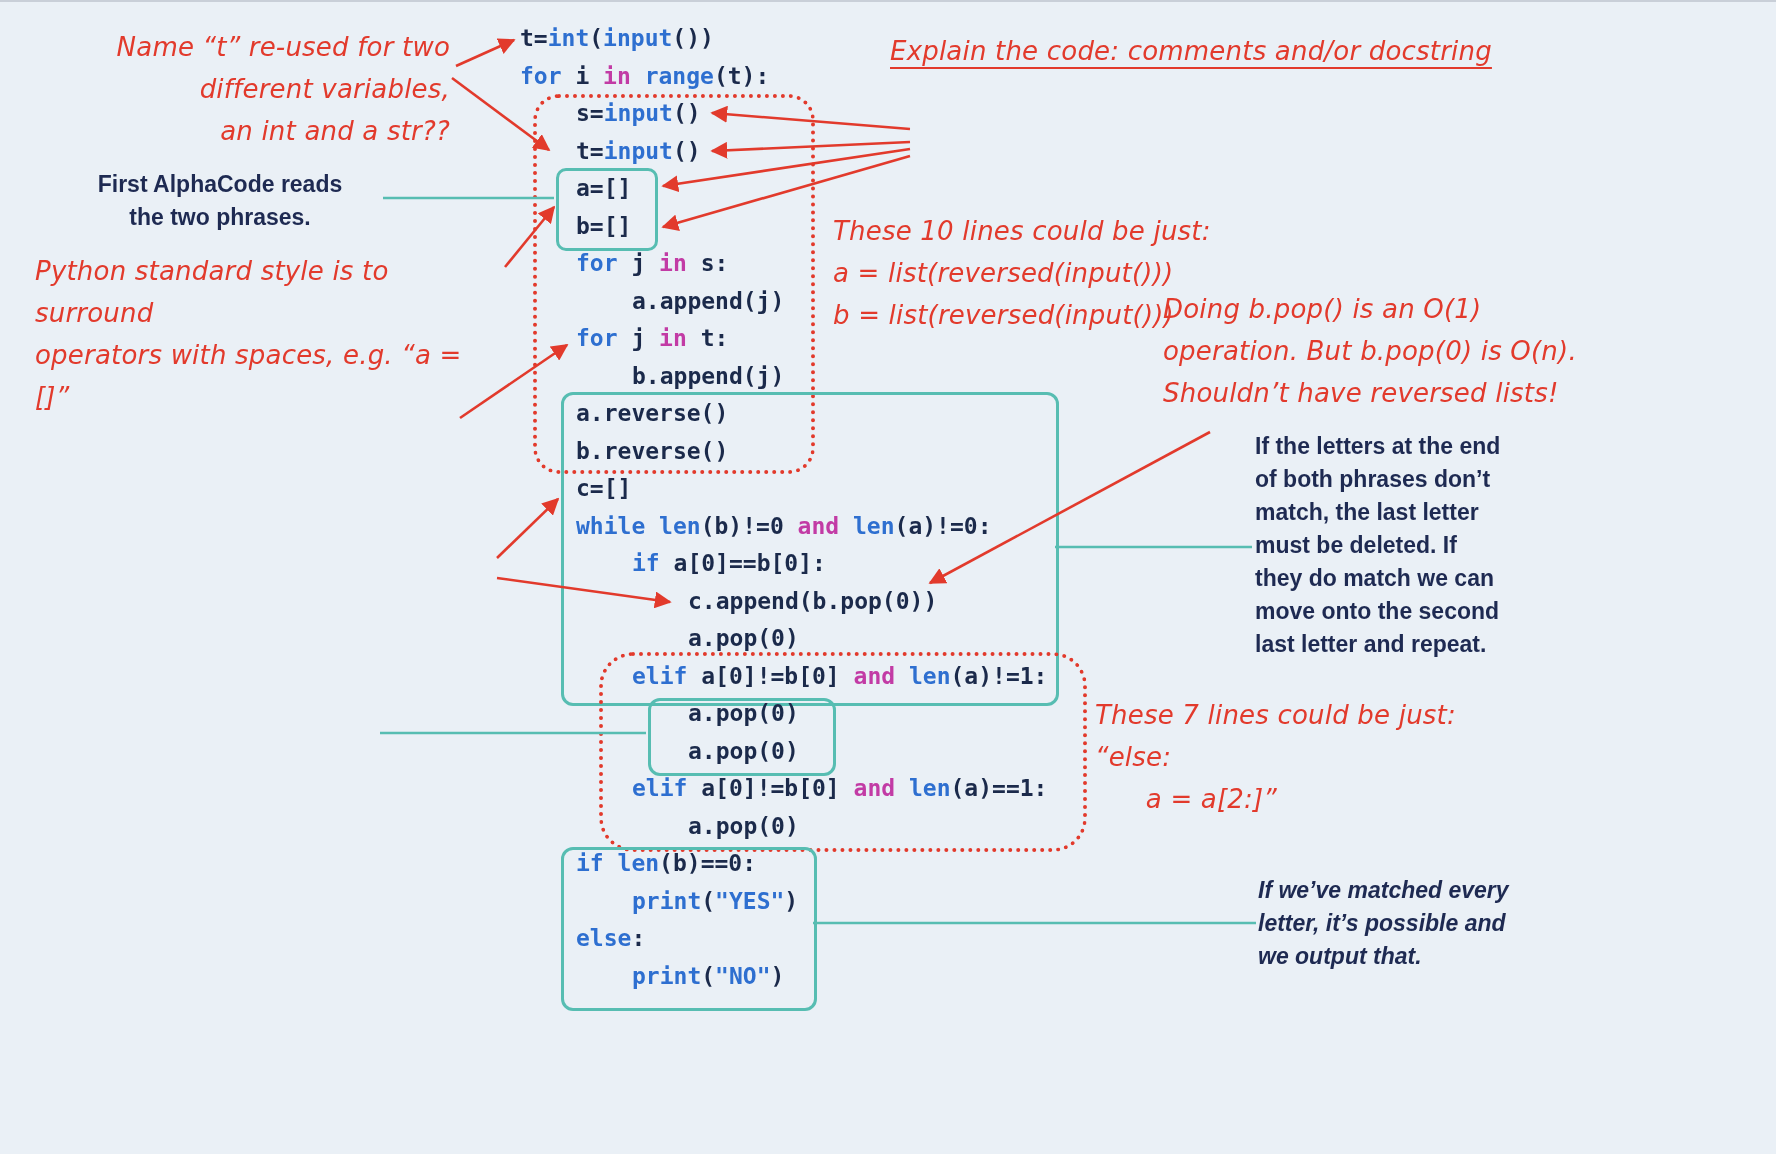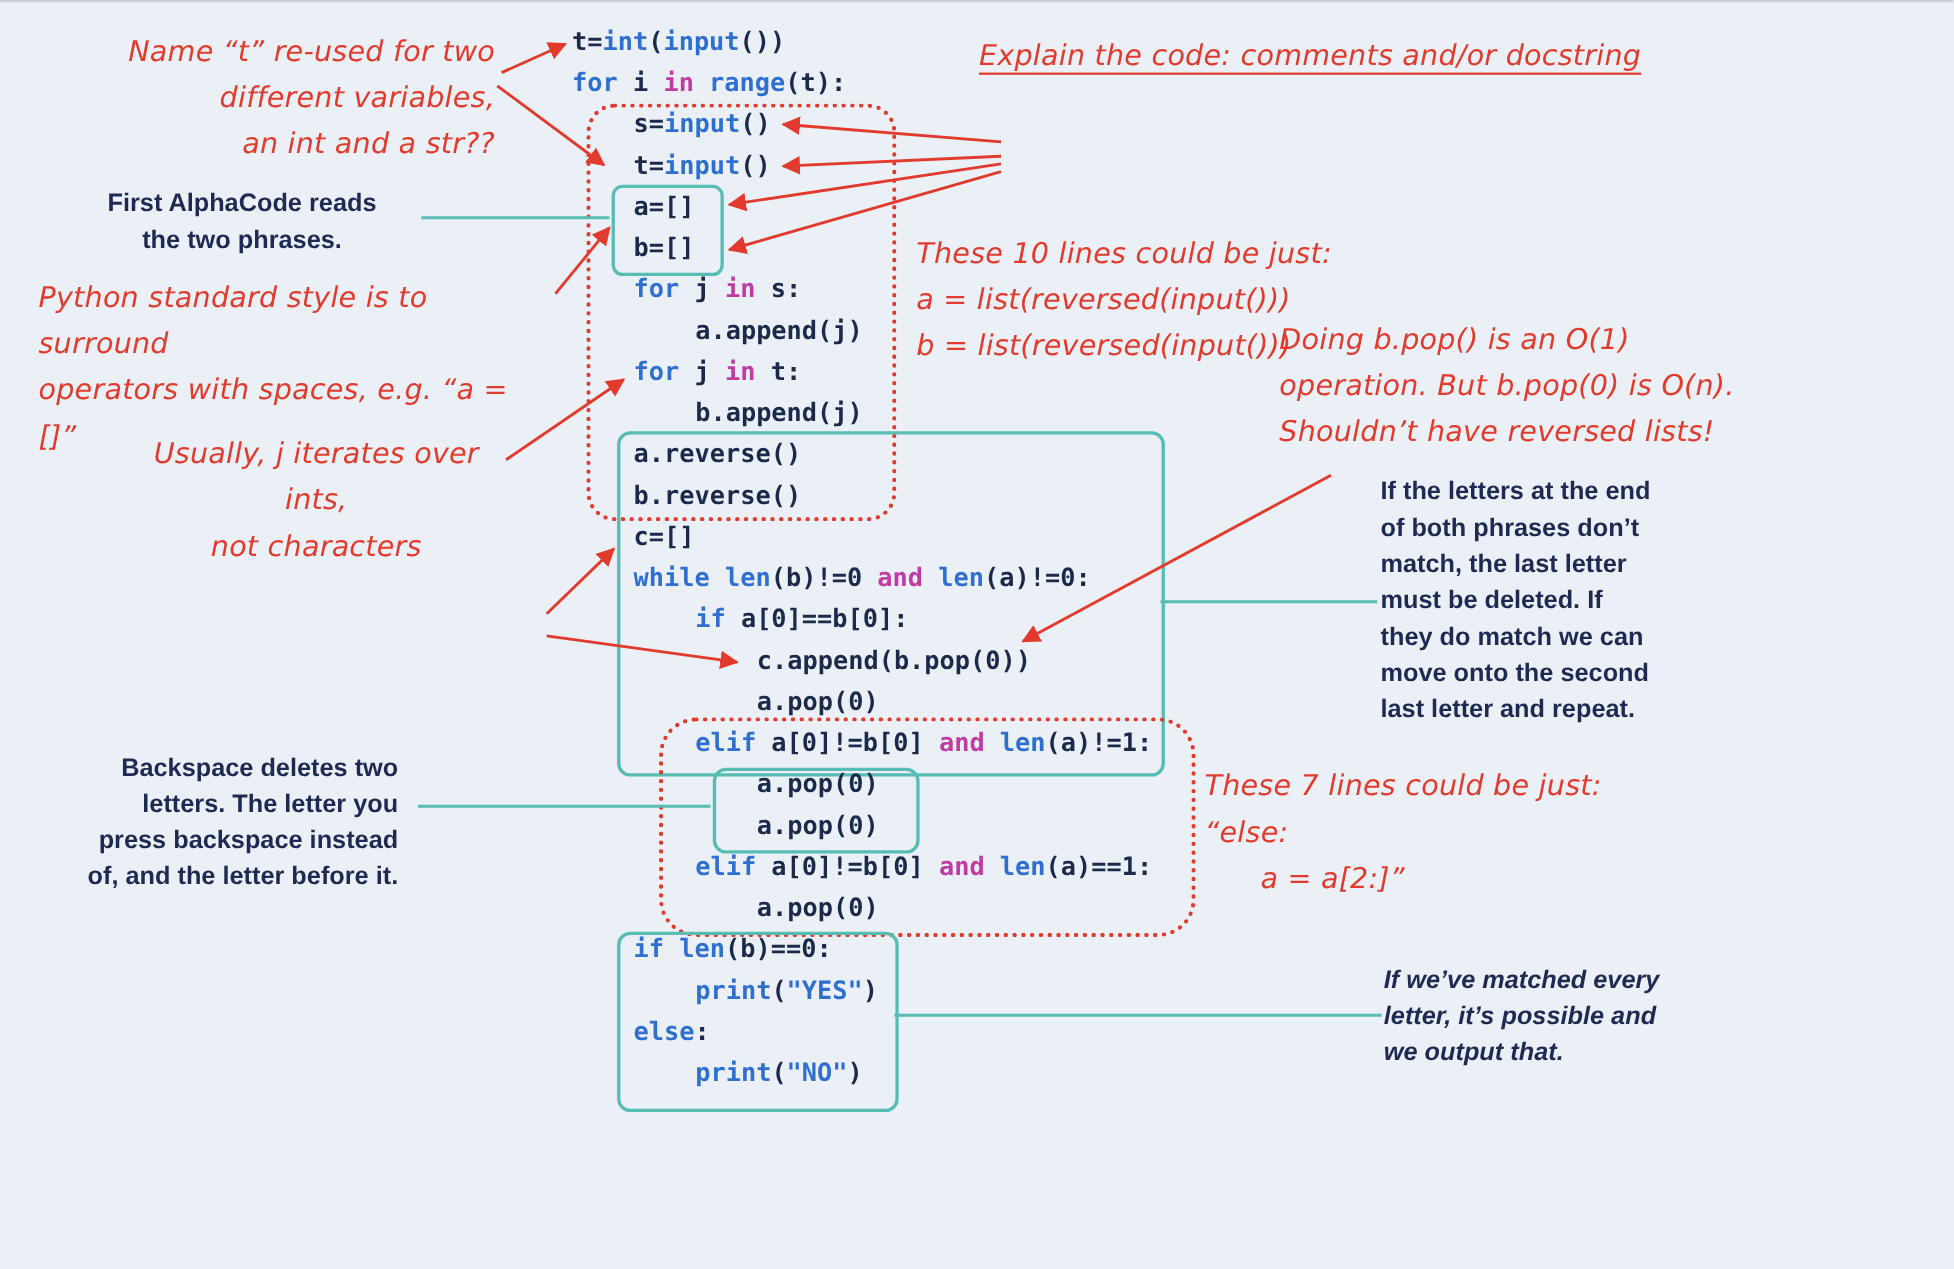--- a/index.html
+++ b/index.html
@@ -74,45 +74,39 @@
   <div class="box teal" style="left:561px; top:845px; width:250px; height:158px; border-radius:12px;"></div>
 
   <div class="code"><div class="code-line" style="padding-left: 0px;"><span class="tok-p">t=</span><span class="tok-b">int</span><span class="tok-p">(</span><span class="tok-b">input</span><span class="tok-p">())</span></div><div class="code-line" style="padding-left: 0px;"><span class="tok-k">for</span><span class="tok-p"> i </span><span class="tok-o">in</span><span class="tok-p"> </span><span class="tok-b">range</span><span class="tok-p">(t):</span></div><div class="code-line" style="padding-left: 56px;"><span class="tok-p">s=</span><span class="tok-b">input</span><span class="tok-p">()</span></div><div class="code-line" style="padding-left: 56px;"><span class="tok-p">t=</span><span class="tok-b">input</span><span class="tok-p">()</span></div><div class="code-line" style="padding-left: 56px;"><span class="tok-p">a=[]</span></div><div class="code-line" style="padding-left: 56px;"><span class="tok-p">b=[]</span></div><div class="code-line" style="padding-left: 56px;"><span class="tok-k">for</span><span class="tok-p"> j </span><span class="tok-o">in</span><span class="tok-p"> s:</span></div><div class="code-line" style="padding-left: 112px;"><span class="tok-p">a.append(j)</span></div><div class="code-line" style="padding-left: 56px;"><span class="tok-k">for</span><span class="tok-p"> j </span><span class="tok-o">in</span><span class="tok-p"> t:</span></div><div class="code-line" style="padding-left: 112px;"><span class="tok-p">b.append(j)</span></div><div class="code-line" style="padding-left: 56px;"><span class="tok-p">a.reverse()</span></div><div class="code-line" style="padding-left: 56px;"><span class="tok-p">b.reverse()</span></div><div class="code-line" style="padding-left: 56px;"><span class="tok-p">c=[]</span></div><div class="code-line" style="padding-left: 56px;"><span class="tok-k">while</span><span class="tok-p"> </span><span class="tok-b">len</span><span class="tok-p">(b)!=0 </span><span class="tok-o">and</span><span class="tok-p"> </span><span class="tok-b">len</span><span class="tok-p">(a)!=0:</span></div><div class="code-line" style="padding-left: 112px;"><span class="tok-k">if</span><span class="tok-p"> a[0]==b[0]:</span></div><div class="code-line" style="padding-left: 168px;"><span class="tok-p">c.append(b.pop(0))</span></div><div class="code-line" style="padding-left: 168px;"><span class="tok-p">a.pop(0)</span></div><div class="code-line" style="padding-left: 112px;"><span class="tok-k">elif</span><span class="tok-p"> a[0]!=b[0] </span><span class="tok-o">and</span><span class="tok-p"> </span><span class="tok-b">len</span><span class="tok-p">(a)!=1:</span></div><div class="code-line" style="padding-left: 168px;"><span class="tok-p">a.pop(0)</span></div><div class="code-line" style="padding-left: 168px;"><span class="tok-p">a.pop(0)</span></div><div class="code-line" style="padding-left: 112px;"><span class="tok-k">elif</span><span class="tok-p"> a[0]!=b[0] </span><span class="tok-o">and</span><span class="tok-p"> </span><span class="tok-b">len</span><span class="tok-p">(a)==1:</span></div><div class="code-line" style="padding-left: 168px;"><span class="tok-p">a.pop(0)</span></div><div class="code-line" style="padding-left: 56px;"><span class="tok-k">if</span><span class="tok-p"> </span><span class="tok-b">len</span><span class="tok-p">(b)==0:</span></div><div class="code-line" style="padding-left: 112px;"><span class="tok-b">print</span><span class="tok-p">(</span><span class="tok-s">"YES"</span><span class="tok-p">)</span></div><div class="code-line" style="padding-left: 56px;"><span class="tok-k">else</span><span class="tok-p">:</span></div><div class="code-line" style="padding-left: 112px;"><span class="tok-b">print</span><span class="tok-p">(</span><span class="tok-s">"NO"</span><span class="tok-p">)</span></div></div>
 
   <div class="ann red" style="left:100px; top:24px; width:350px; text-align:right;">Name “t” re-used for two
 different variables,
 an int and a str??</div>
   <div class="ann red underline" style="left:890px; top:28px;">Explain the code: comments and/or docstring</div>
   <div class="ann red" style="left:35px; top:248px; width:465px; ">Python standard style is to surround
 operators with spaces, e.g. “a = []”</div>
-  <div class="ann red" style="left:115px; top:390px; width:345px; text-align:center;">Usually, j iterates over ints,
-not characters</div>
   <div class="ann red" style="left:812px; top:208px;margin-left:21px;">These 10 lines could be just:
 a = list(reversed(input()))
 b = list(reversed(input()))</div>
   <div class="ann red" style="left:1163px; top:286px;">Doing b.pop() is an O(1)
 operation. But b.pop(0) is O(n).
 Shouldn’t have reversed lists!</div>
   <div class="ann red" style="left:1095px; top:692px;">These 7 lines could be just:
 “else:
       a = a[2:]”</div>
 
   <div class="ann navy" style="left:70px; top:166px; width:300px; text-align:center;">First AlphaCode reads
 the two phrases.</div>
   <div class="ann navy" style="left:1255px; top:428px;">If the letters at the end
 of both phrases don’t
 match, the last letter
 must be deleted. If
 they do match we can
 move onto the second
 last letter and repeat.</div>
-  <div class="ann navy" style="left:30px; top:679px; width:332px; text-align:right;">Backspace deletes two
-letters. The letter you
-press backspace instead
-of, and the letter before it.</div>
   <div class="ann navy" style="left:1258px; top:872px;font-style:italic;">If we’ve matched every
 letter, it’s possible and
 we output that.</div>
 
   <svg class="overlay" width="1776" height="1154" viewBox="0 0 1776 1154">
     <defs>
       <marker id="arrowRed" viewBox="0 0 10 10" refX="9" refY="5" markerWidth="6.5" markerHeight="6.5" orient="auto-start-reverse">
         <path d="M0,0 L10,5 L0,10 z" style="fill: var(--red, #e23a2c);"></path>
       </marker>
     </defs>

